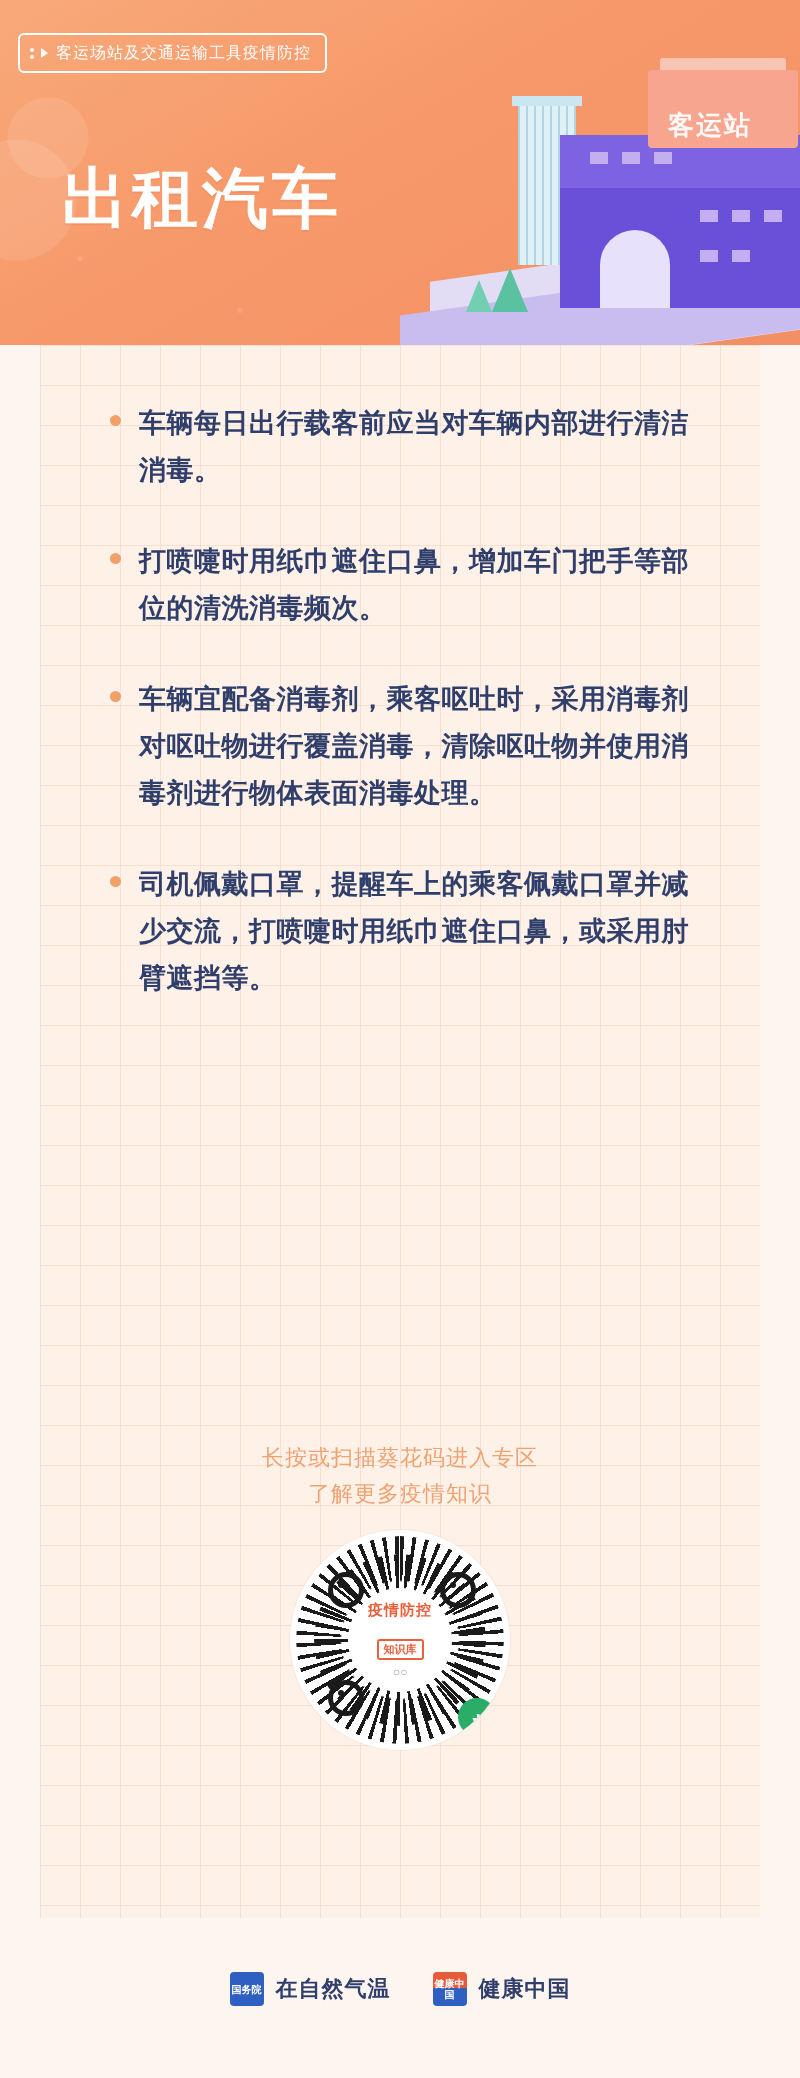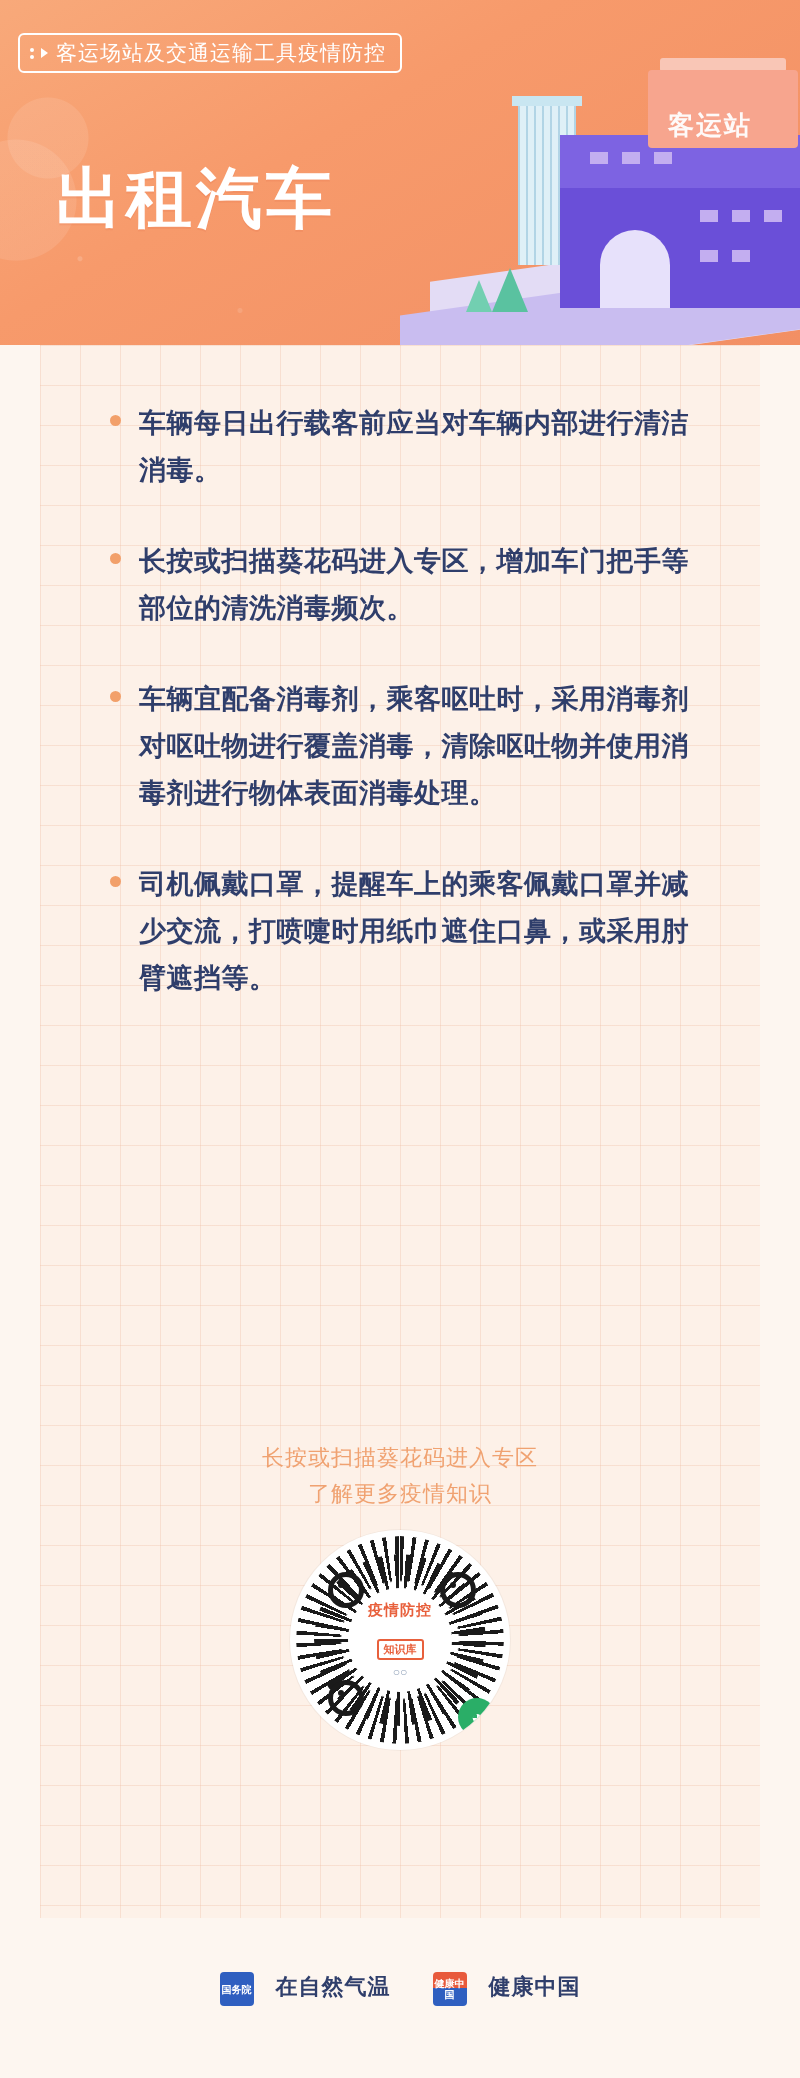--- a/index.html
+++ b/index.html
@@ -62,27 +62,27 @@
   }
   .tag-arrow {
     width: 0; height: 0;
     border-left: 7px solid #ffffff;
     border-top: 5px solid transparent;
     border-bottom: 5px solid transparent;
     margin-right: 8px;
   }
   .tag-text {
     color: #ffffff;
-    font-size: 21px;
+    font-size: 16px;
     letter-spacing: 1px;
     white-space: nowrap;
   }
   .headline {
     position: absolute;
-    left: 56px; top: 198px;
+    left: 62px; top: 198px;
     color: #ffffff;
     font-size: 66px;
     font-weight: bold;
     letter-spacing: 4px;
     line-height: 1;
     transform: translateY(-50%);
     text-shadow: 0 2px 0 rgba(230,120,80,0.25);
   }
 
   
@@ -323,21 +323,22 @@
     position: absolute;
     left: 0; right: 0;
     bottom: 72px;
     display: flex;
     align-items: center;
     justify-content: center;
     gap: 42px;
   }
   .footer-item {
     display: flex;
-    gap: 22px;
+    align-items: center;
+    gap: 12px;
   }
   .footer-logo {
     width: 34px; height: 34px;
     border-radius: 4px;
     background: #2f5fc0;
     color: #ffffff;
     font-size: 10px;
     line-height: 11px;
     font-weight: bold;
     display: flex;
@@ -407,21 +408,21 @@
 
   <div class="card">
 
     <div class="bullets">
       <div class="bullet">
         <div class="bullet-dot"></div>
         <div class="bullet-text">车辆每日出行载客前应当对车辆内部进行清洁消毒。</div>
       </div>
       <div class="bullet">
         <div class="bullet-dot"></div>
-        <div class="bullet-text">长按或扫描葵花码进入专区，增加车门把手等部位的清洗消毒频次。</div>
+        <div class="bullet-text">打喷嚏时用纸巾遮住口鼻，增加车门把手等部位的清洗消毒频次。</div>
       </div>
       <div class="bullet">
         <div class="bullet-dot"></div>
         <div class="bullet-text">车辆宜配备消毒剂，乘客呕吐时，采用消毒剂对呕吐物进行覆盖消毒，清除呕吐物并使用消毒剂进行物体表面消毒处理。</div>
       </div>
       <div class="bullet">
         <div class="bullet-dot"></div>
         <div class="bullet-text">司机佩戴口罩，提醒车上的乘客佩戴口罩并减少交流，打喷嚏时用纸巾遮住口鼻，或采用肘臂遮挡等。</div>
       </div>
     </div>

